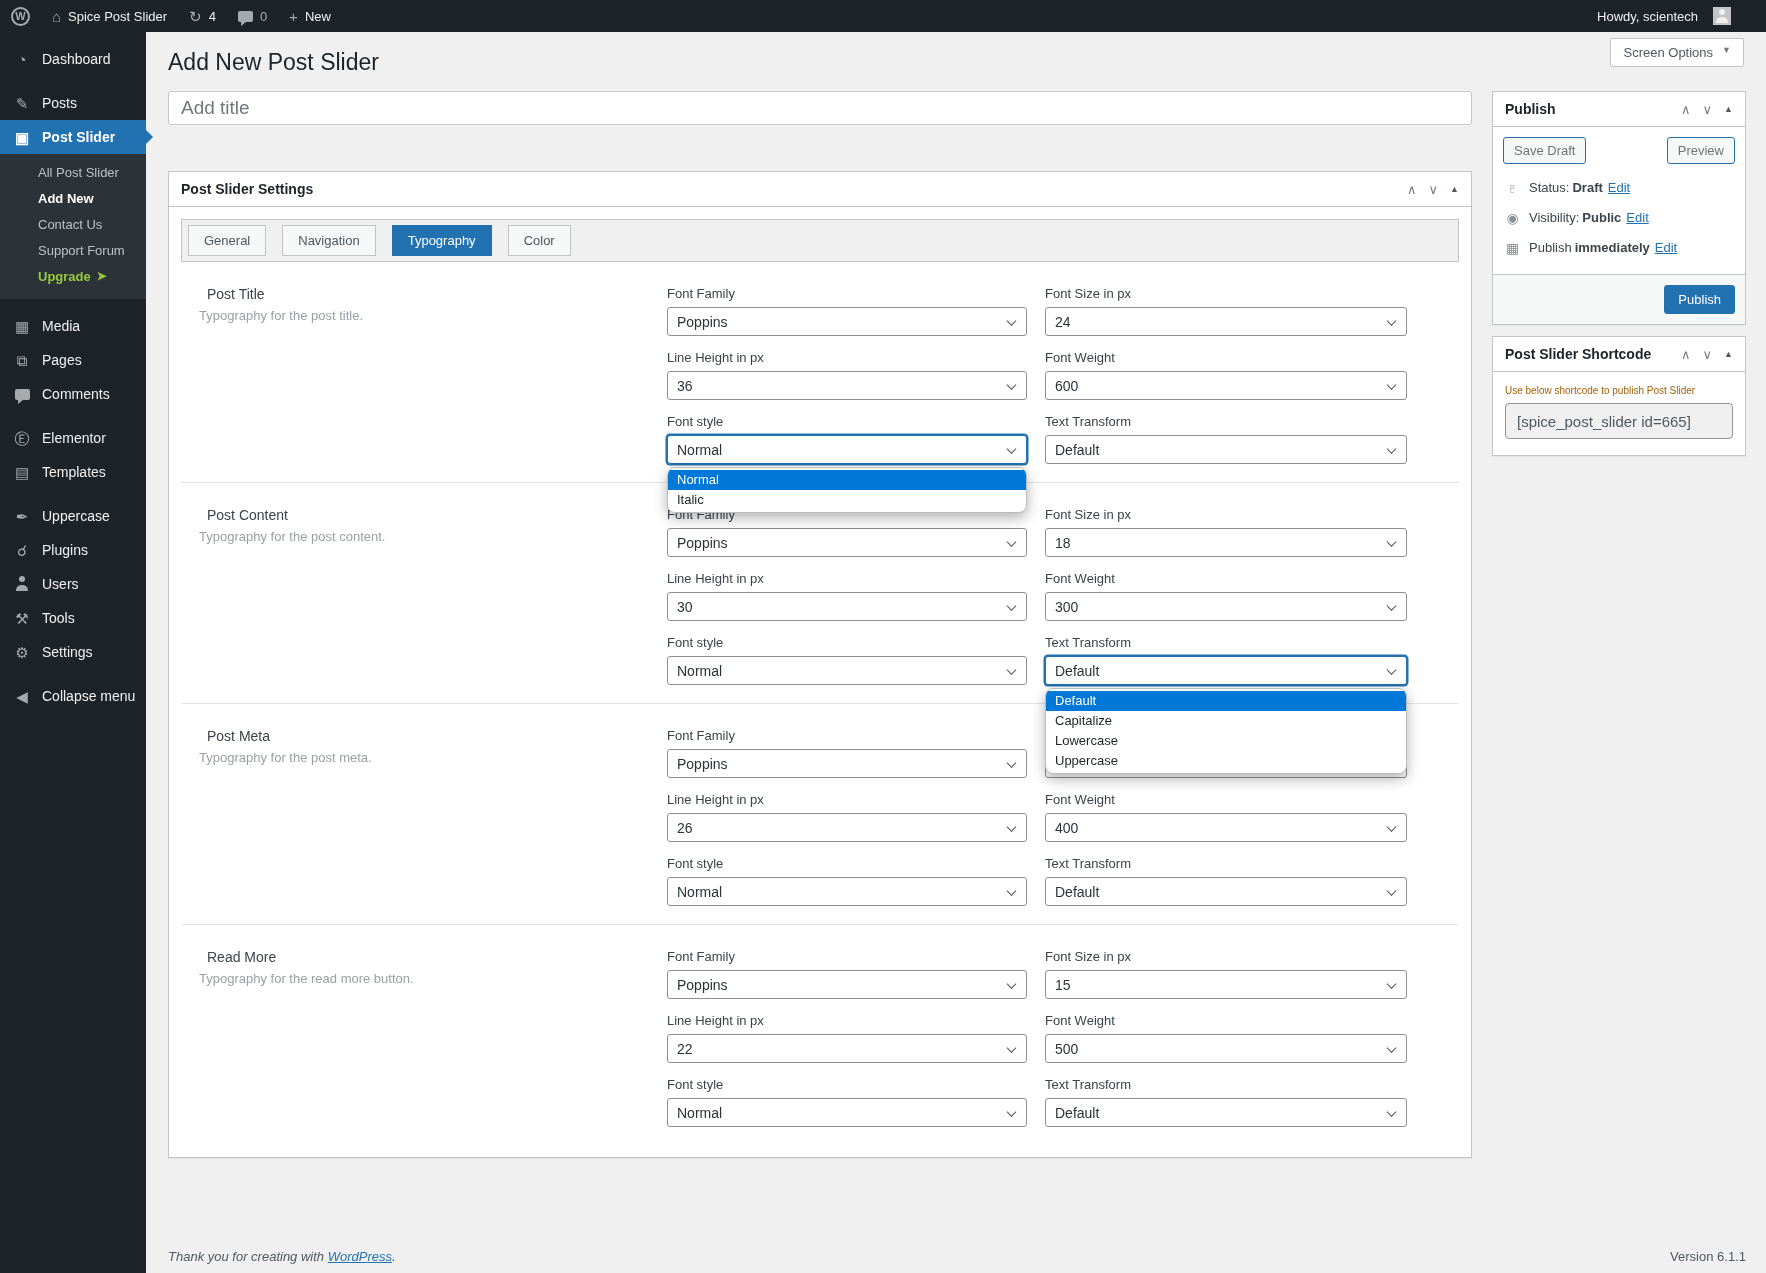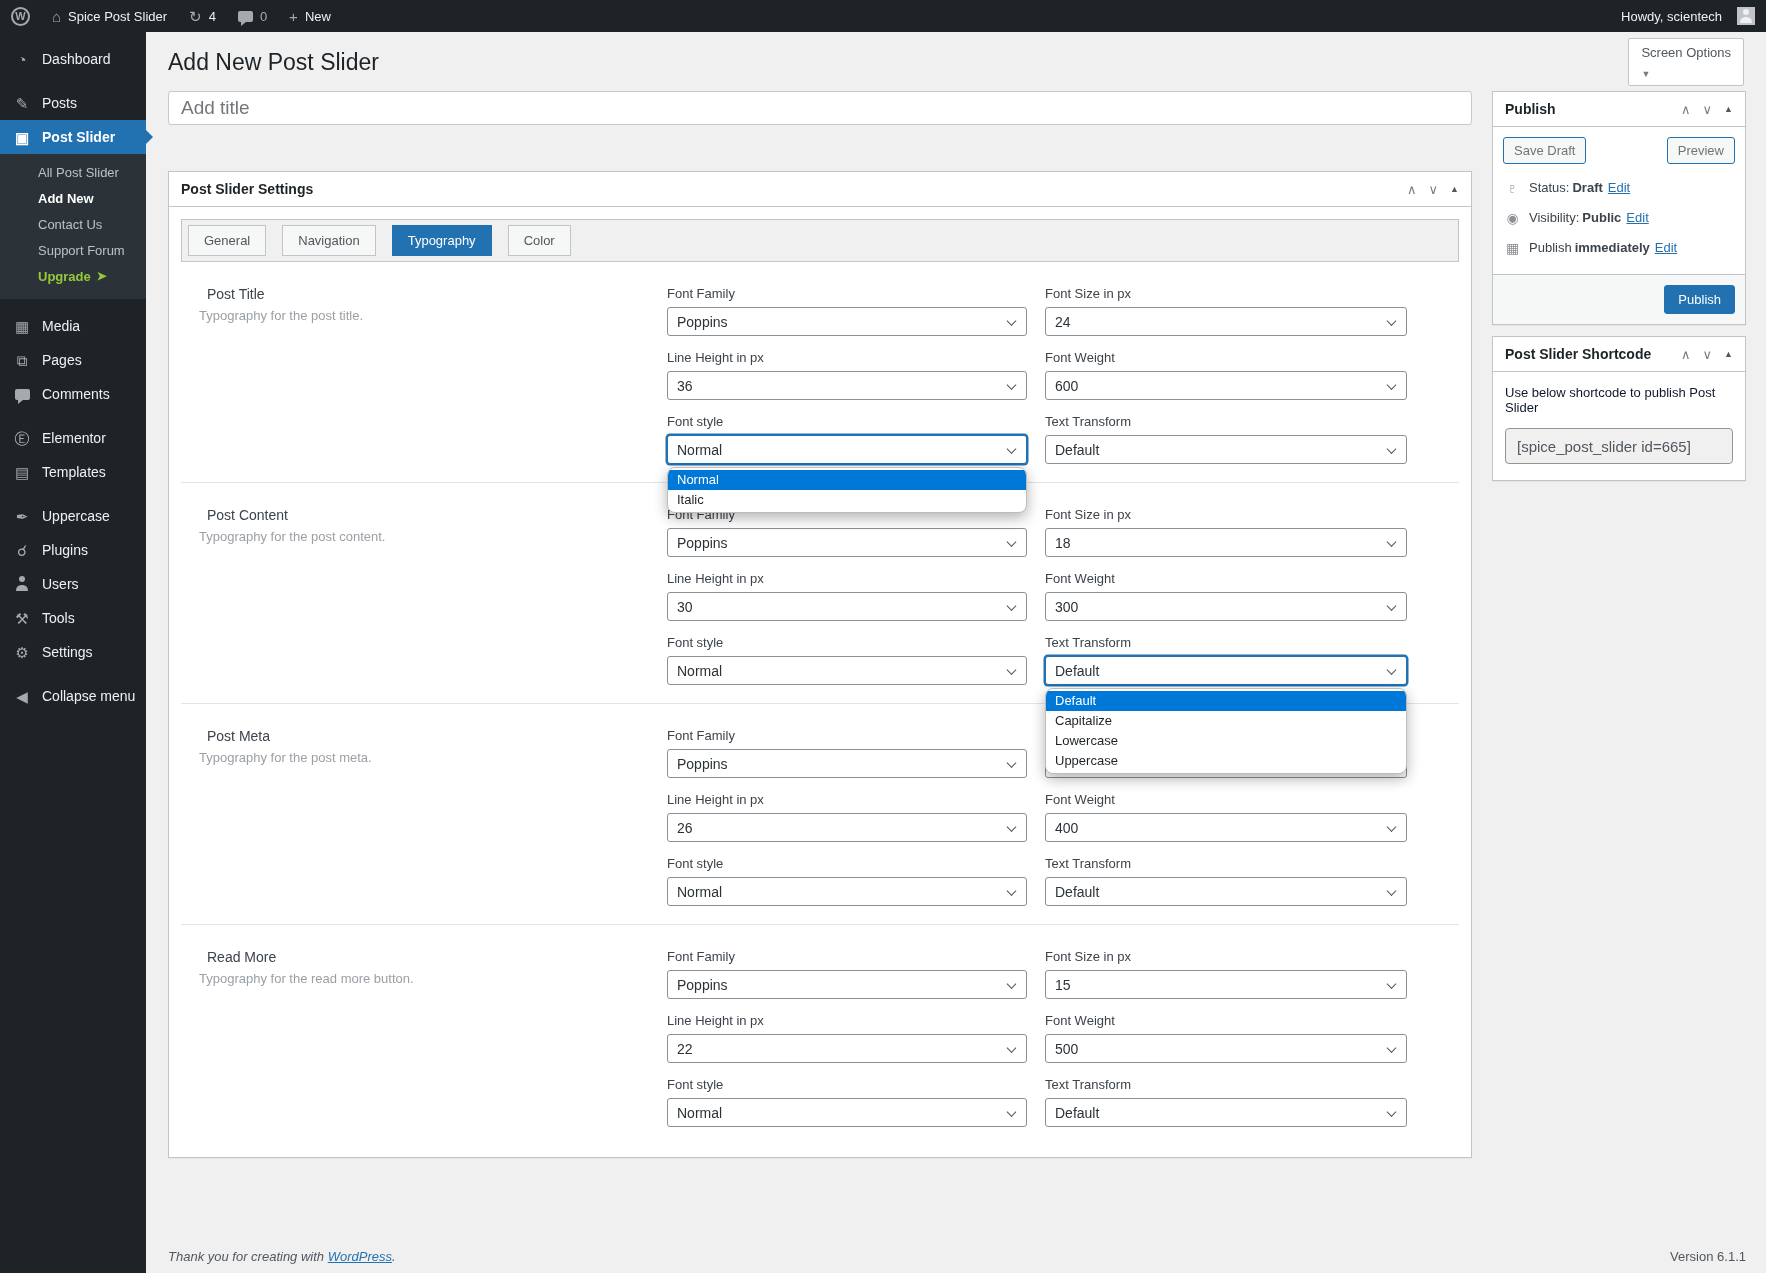--- a/index.html
+++ b/index.html
@@ -8,21 +8,21 @@
     font-family: "Liberation Sans", sans-serif;
     background:#f0f0f1; color:#1d2327; position:relative; overflow:hidden;
   }
   
   .admin-bar { position:absolute; top:0; left:0; right:0; height:32px; background:#1d2327;
     display:flex; align-items:center; font-size:13px; z-index:300; color:#f0f0f1; }
   .ab-item { display:flex; align-items:center; gap:7px; height:32px; padding:0 11px; cursor:pointer; }
   .ab-icon { color:#a7aaad; font-size:15px; line-height:1; }
   .wp-logo { width:19px; height:19px; border:2px solid #a7aaad; border-radius:50%;
     display:flex; align-items:center; justify-content:center; font-size:11px; font-weight:bold; color:#a7aaad; }
-  .ab-right { margin-left:auto; display:flex; align-items:center; padding-right:0; }
+  .ab-right { margin-left:auto; display:flex; align-items:center; padding-right:24px; }
   .dim { color:#a7aaad; }
   .bubble-icon { position:relative; width:15px; height:11px; background:#a7aaad; border-radius:2px; display:inline-block; }
   .bubble-icon::after { content:""; position:absolute; left:3px; bottom:-4px; width:0; height:0;
     border-style:solid; border-width:4px 5px 0 0; border-color:#a7aaad transparent transparent transparent; }
   .avatar { width:18px; height:18px; background:#c3c4c7; display:inline-flex; align-items:center; justify-content:center; margin-left:8px; }
   .person-icon { position:relative; width:14px; height:14px; display:inline-block; color:#f0f0f1; }
   .person-icon::before { content:""; position:absolute; top:0px; left:50%; transform:translateX(-50%);
     width:6px; height:6px; border-radius:50%; background:currentColor; }
   .person-icon::after { content:""; position:absolute; bottom:0px; left:50%; transform:translateX(-50%);
     width:12px; height:6px; border-radius:6px 6px 1px 1px; background:currentColor; }
@@ -41,21 +41,21 @@
   .menu-gap { height:10px; }
   .submenu { background:#2c3338; padding:5px 0 10px; }
   .submenu-item { display:flex; align-items:center; height:26px; padding-left:38px; font-size:13px;
     color:#bdc1c6; cursor:pointer; gap:6px; }
   .submenu-item.current { color:#fff; font-weight:bold; }
   .submenu-item.upgrade { color:#96ca3b; font-weight:bold; }
   .upgrade-arrow { color:#96ca3b; font-size:12px; }
   
   .content { position:absolute; left:146px; top:32px; right:0; bottom:0; padding:0 20px 0 22px; }
   .screen-options { position:absolute; top:6px; right:22px; background:#fff; border:1px solid #c3c4c7;
-    border-radius:2px; padding:6px 12px; font-size:13px; color:#50575e; display:flex; align-items:flex-start; gap:9px; cursor:pointer;flex-direction:column; }
+    border-radius:2px; padding:6px 12px; font-size:13px; color:#50575e; display:flex; align-items:flex-start; gap:9px; cursor:pointer; }
   .so-arrow { font-size:9px; color:#787c82; }
   .page-title { font-size:23px; font-weight:400; color:#1d2327; margin:17px 0 15px; }
   .columns { display:flex; align-items:flex-start; }
   .main-col { flex:1; min-width:0; }
   .side-col { width:254px; margin-left:20px; flex:none; }
   .title-input { width:100%; height:34px; border:1px solid #c5c9ce; border-radius:3px; background:#fff;
     padding:0 12px; font-size:19px; color:#3c434a; font-family:"Liberation Sans", sans-serif; }
   .title-input::placeholder { color:#72777c; }
   
   .postbox { background:#fff; border:1px solid #c3c4c7; box-shadow:0 1px 1px rgba(0,0,0,.04); }
@@ -96,21 +96,21 @@
   .btn { font-size:13px; padding:5px 10px; border-radius:3px; border:1px solid #2271b1;
     background:#f6f7f7; color:#737373; cursor:pointer; font-family:"Liberation Sans", sans-serif; }
   .pub-row { display:flex; align-items:center; gap:9px; font-size:13px; color:#3c434a; margin:0 2px 15px; }
   .pub-icon { color:#8c8f94; width:15px; text-align:center; font-size:14px; line-height:1; }
   .pub-text b { margin-left:3px; }
   .edit-link { color:#2271b1; text-decoration:underline; cursor:pointer; margin-left:5px; }
   .pub-footer { background:#f6f7f7; border-top:1px solid #c3c4c7; padding:10px; display:flex; justify-content:flex-end; }
   .btn-primary { background:#2271b1; border:1px solid #2271b1; color:#fff; font-size:13px;
     padding:6px 13px; border-radius:3px; cursor:pointer; font-family:"Liberation Sans", sans-serif; }
   .shortcode-body { padding:13px 12px 16px; }
-  .shortcode-hint { font-size:13px; color:#0f172a; margin-bottom:13px; }
+  .shortcode-hint { font-size:10px; color:#a16207; margin-bottom:7px; }
   .shortcode-input { width:100%; height:36px; border:1px solid #949494; border-radius:4px; background:#f0f0f1;
     color:#50575e; font-size:15px; padding:0 11px; font-family:"Liberation Sans", sans-serif; }
   
   .page-footer { position:absolute; left:22px; right:20px; bottom:9px; display:flex;
     justify-content:space-between; font-size:13px; color:#50575e; }
   .thanks { font-style:italic; }
   .wp-link { color:#2271b1; text-decoration:underline; cursor:pointer; }
 </style>
 </head>
 <body>

